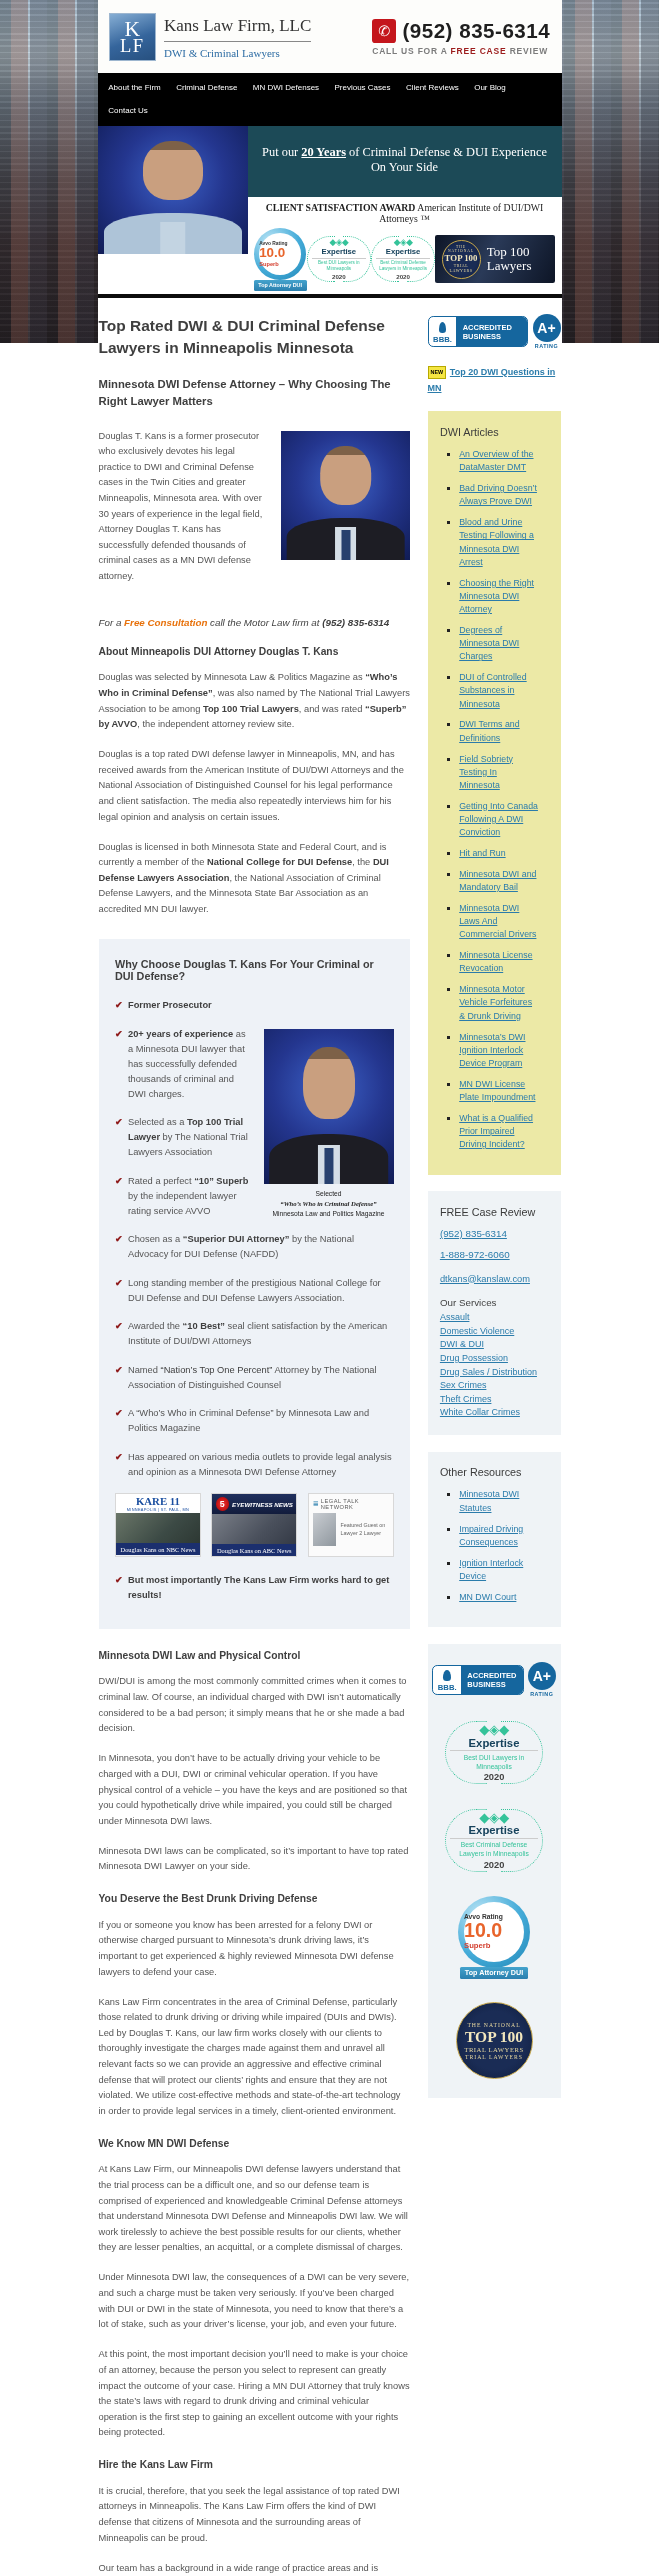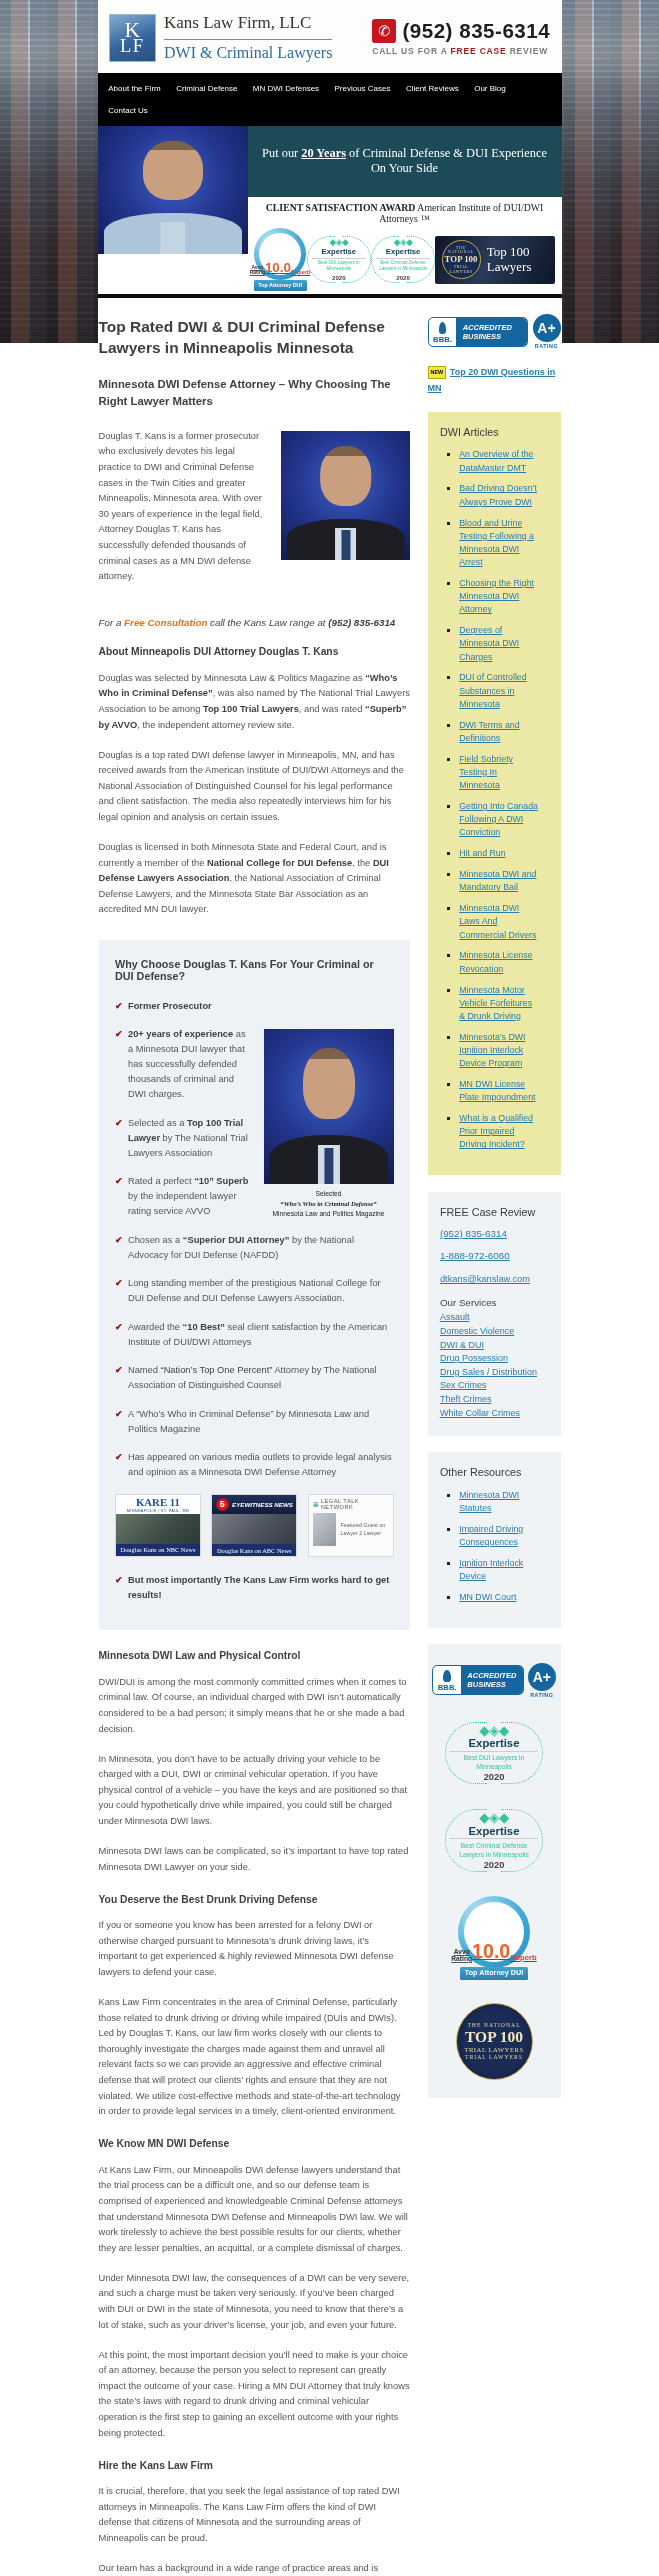--- a/index.html
+++ b/index.html
@@ -12,21 +12,21 @@
   .page{position:relative;z-index:1;width:464px;margin:0 auto;background:#fff;}
 
   
   .site-header{display:flex;justify-content:space-between;align-items:center;padding:13.4px 11.3px 11.3px;background:#fdfdfb;}
   .logo{display:flex;align-items:center;gap:8.2px;text-decoration:none;}
   .logo-box{width:47px;height:48px;border:0.5px solid #9db6cf;color:#fff;
     background:linear-gradient(160deg,#86aed4,#35659c 55%,#27507f);
     font-family:"Liberation Serif",serif;display:flex;flex-direction:column;align-items:center;justify-content:center;line-height:.85;}
   .logo-k{font-size:21.6px}.logo-lf{font-size:18.5px;letter-spacing:1.5px}
   .firm-name{font-family:"Liberation Serif",serif;font-size:17px;color:#333;}
-  .firm-tagline{font-family:"Liberation Serif",serif;font-size:16px;color:#2e6da4;margin-top:5.2px;border-top:0.5px solid #888;padding-top:4.1px;}
+  .firm-tagline{font-family:"Liberation Serif",serif;font-size:11px;color:#2e6da4;margin-top:5.2px;border-top:0.5px solid #888;padding-top:4.1px;}
   .phone-row{display:flex;align-items:center;gap:6.2px;}
   .phone-icon{width:24px;height:24px;border-radius:3.1px;background:#c4161c;color:#fff;font-size:14.4px;display:flex;align-items:center;justify-content:center;}
   .phone-number{font-size:20.6px;color:#1e1e1e;text-decoration:none;letter-spacing:0.5px;font-weight:600;}
   .call-line{margin-top:3.1px;font-size:8.5px;font-weight:700;color:#7c7c7c;letter-spacing:0.8px;}
 
   
   .main-nav{background:#000;padding:4.1px 3.1px;}
   .nav-row{display:flex;flex-wrap:wrap;}
   .nav-item{color:#fff;font-size:8px;padding:6.7px 7.7px;text-decoration:none;white-space:nowrap;}
 
@@ -44,21 +44,21 @@
   .banner-right{flex:1;display:flex;flex-direction:column;min-width:0;}
   .banner-headline{background:#1c4a57;color:#fff;font-family:"Liberation Serif",serif;font-size:12.4px;text-align:center;padding:19.6px 13.4px 21.6px;}
   .banner-awards{background:#fff;flex:1;padding:4.1px 4.1px 3.1px;}
   .award-line{font-family:"Liberation Serif",serif;font-size:9.8px;color:#1e1e1e;text-align:center;margin:1px 0 4.1px;}
   .badge-row{display:flex;justify-content:space-between;align-items:center;padding:0 2.1px;}
 
   
   .avvo{text-align:center;}
   .avvo-circle{width:52px;height:52px;margin:0 auto;border-radius:50%;display:flex;align-items:center;justify-content:center;
     background:radial-gradient(circle at 30% 25%,#b9e4f5,#44abd8 55%,#1f85b5);}
-  .avvo-face{width:42px;height:42px;border-radius:50%;background:#fff;display:flex;flex-direction:row;align-items:flex-end;justify-content:center;text-decoration:underline;}
+  .avvo-face{width:42px;height:42px;border-radius:50%;background:#fff;display:flex;flex-direction:column;align-items:flex-start;justify-content:center;}
   .avvo-brand{font-size:4.9px;font-weight:700;color:#333;}
   .avvo-score{font-size:13.4px;font-weight:700;color:#e8642b;line-height:1.05;}
   .avvo-tier{font-size:5.7px;font-weight:700;color:#d43f2f;}
   .avvo-ribbon{display:inline-block;margin-top:-4.1px;background:linear-gradient(#44a3cd,#2a7fae);color:#fff;font-size:5.4px;font-weight:700;padding:2.1px 4.6px;border-radius:1.5px;line-height:1.2;}
 
   
   .expertise{position:relative;width:64px;padding:3.1px 0;text-align:center;}
   .expertise::before,.expertise::after{content:"";position:absolute;top:1px;bottom:1px;width:42%;border:1px dotted #35c39a;}
   .expertise::before{left:0;border-right:none;border-radius:36px 0 0 36px;}
   .expertise::after{right:0;border-left:none;border-radius:0 36px 36px 0;}
@@ -79,21 +79,21 @@
   .seal-lg .s1{font-size:5.7px}.seal-lg .s2{font-size:15.5px}.seal-lg .s3{font-size:6.7px}.seal-lg .s4{font-size:5.7px}
   .top100-panel{width:120px;height:48px;border-radius:2.1px;display:flex;align-items:center;gap:6.2px;padding:0 6.2px;
     background:linear-gradient(115deg,#0d1526,#2a3a58 45%,#0d1526);}
   .top100-label{color:#fff;font-family:"Liberation Serif",serif;font-size:13px;line-height:1.1;}
 
   
   .bbb{display:flex;align-items:center;}
   .bbb-card{display:flex;border:1px solid #15669e;border-radius:5.2px;overflow:hidden;background:#fff;}
   .bbb-left{padding:3.1px 4.6px 2.1px;display:flex;flex-direction:column;align-items:center;justify-content:flex-end;color:#15669e;font-weight:800;font-size:7.7px;}
   .bbb-flame{width:7.7px;height:11.3px;background:#15669e;border-radius:50% 50% 45% 45%/68% 68% 32% 32%;margin-bottom:1.5px;}
-  .bbb-right{background:#15669e;color:#fff;font-weight:700;font-size:7.5px;line-height:1.2;padding:5.2px 6.2px;display:flex;align-items:center;font-style:italic;}
+  .bbb-right{background:#15669e;color:#fff;font-weight:700;font-size:7.5px;line-height:1.2;padding:5.2px 6.2px;display:flex;align-items:center;}
   .bbb-aplus{margin-left:4.1px;text-align:center;}
   .bbb-aplus .ap{width:28px;height:28px;border-radius:50%;background:#15669e;color:#fff;font-size:14px;font-weight:800;display:flex;align-items:center;justify-content:center;}
   .bbb-aplus .apr{font-size:5.4px;font-weight:800;color:#15669e;margin-top:1px;letter-spacing:0.5px;}
 
   
   .content{display:flex;gap:17.5px;padding:15.5px 1px 2.1px;}
   .main-col{width:312px;min-width:0;}
   .sidebar{width:133px;flex-shrink:0;}
   h1{font-size:15.5px;color:#3f3f3f;line-height:1.4;margin:2.1px 0 17.5px;}
   h2{font-size:11.3px;color:#3f3f3f;line-height:1.5;margin:0 0 18.5px;}
@@ -245,21 +245,21 @@
       <div class="intro">
         <div class="intro-photo">
           <div class="p-head"></div>
             <div class="p-suit"></div>
             <div class="p-shirt"></div>
             <div class="p-tie"></div>
         </div>
         <p class="para">Douglas T. Kans is a former prosecutor who exclusively devotes his legal practice to DWI and Criminal Defense cases in the Twin Cities and greater Minneapolis, Minnesota area. With over 30 years of experience in the legal field, Attorney Douglas T. Kans has successfully defended thousands of criminal cases as a MN DWI defense attorney.</p>
       </div>
 
-      <p class="consult"><span style="font-style: italic;">For a </span><span style="font-weight: 700; font-style: italic; color: rgb(232, 114, 12);">Free Consultation</span><span style="font-style: italic;"> call the Kans Law range at </span><span style="font-weight: 700; font-style: italic; color: rgb(63, 63, 63);">(952) 835-6314</span></p>
+      <p class="consult"><span style="font-style: italic;">For a </span><span style="font-weight: 700; font-style: italic; color: rgb(232, 114, 12);">Free Consultation</span><span style="font-style: italic;"> call the Motor Law firm at </span><span style="font-weight: 700; font-style: italic; color: rgb(63, 63, 63);">(952) 835-6314</span></p>
 
       <h3>About Minneapolis DUI Attorney Douglas T. Kans</h3>
       <p class="para"><span>Douglas was selected by Minnesota Law &amp; Politics Magazine as </span><span style="font-weight: 700; color: rgb(63, 63, 63);">“Who’s Who in Criminal Defense”</span><span>, was also named by The National Trial Lawyers Association to be among </span><span style="font-weight: 700; color: rgb(63, 63, 63);">Top 100 Trial Lawyers</span><span>, and was rated </span><span style="font-weight: 700; color: rgb(63, 63, 63);">“Superb” by AVVO</span><span>, the independent attorney review site.</span></p>
       <p class="para">Douglas is a top rated DWI defense lawyer in Minneapolis, MN, and has received awards from the American Institute of DUI/DWI Attorneys and the National Association of Distinguished Counsel for his legal performance and client satisfaction.  The media also repeatedly interviews him for his legal opinion and analysis on certain issues.</p>
       <p class="para"><span>Douglas is licensed in both Minnesota State and Federal Court, and is currently a member of the </span><span style="font-weight: 700; color: rgb(63, 63, 63);">National College for DUI Defense</span><span>, the </span><span style="font-weight: 700; color: rgb(63, 63, 63);">DUI Defense Lawyers Association</span><span>, the National Association of Criminal Defense Lawyers, and the Minnesota State Bar Association as an accredited MN DUI lawyer.</span></p>
 
       <section class="why-box">
         <div class="why-title">Why Choose Douglas T. Kans For Your Criminal or DUI Defense?</div>
 
         <div class="check">

